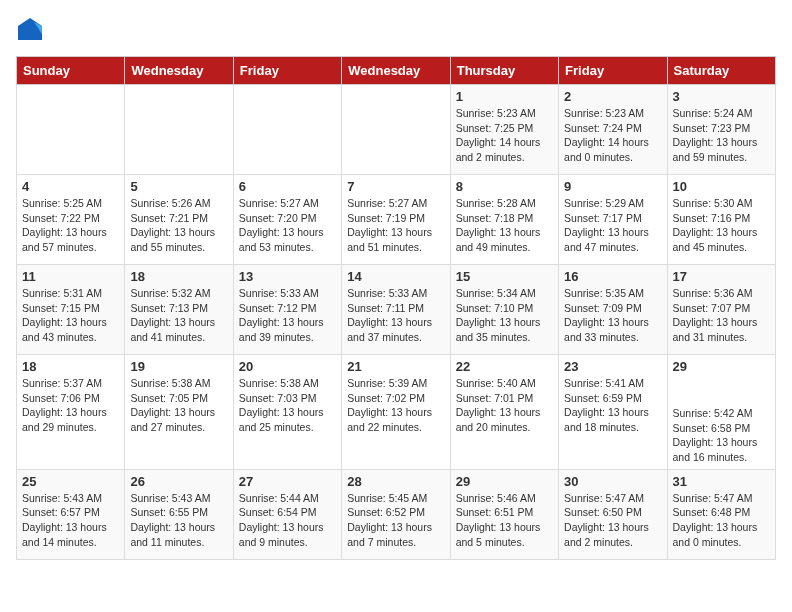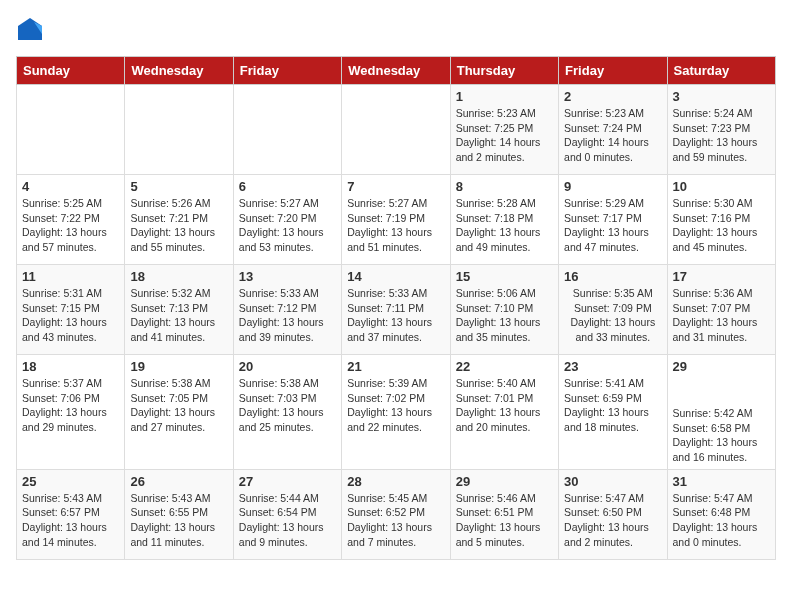--- a/index.html
+++ b/index.html
@@ -220,28 +220,28 @@
         </td>
         <td>
           <span class="day-number">14</span>
           <div class="day-info" style="white-space: pre-line;">Sunrise: 5:33 AM
 Sunset: 7:11 PM
 Daylight: 13 hours
 and 37 minutes.</div>
         </td>
         <td>
           <span class="day-number">15</span>
-          <div class="day-info" style="white-space: pre-line;">Sunrise: 5:06 AM
+          <div class="day-info" style="white-space: pre-line;">Sunrise: 5:34 AM
 Sunset: 7:10 PM
 Daylight: 13 hours
 and 35 minutes.</div>
         </td>
         <td>
           <span class="day-number">16</span>
-          <div class="day-info" style="white-space: pre-line; text-align: center;">Sunrise: 5:35 AM
+          <div class="day-info" style="white-space: pre-line;">Sunrise: 5:35 AM
 Sunset: 7:09 PM
 Daylight: 13 hours
 and 33 minutes.</div>
         </td>
         <td>
           <span class="day-number">17</span>
           <div class="day-info" style="white-space: pre-line;">Sunrise: 5:36 AM
 Sunset: 7:07 PM
 Daylight: 13 hours
 and 31 minutes.</div>

